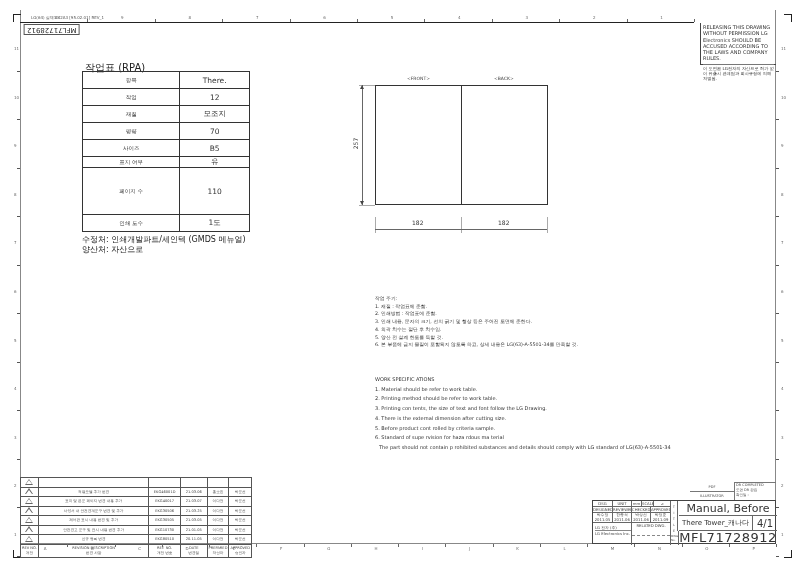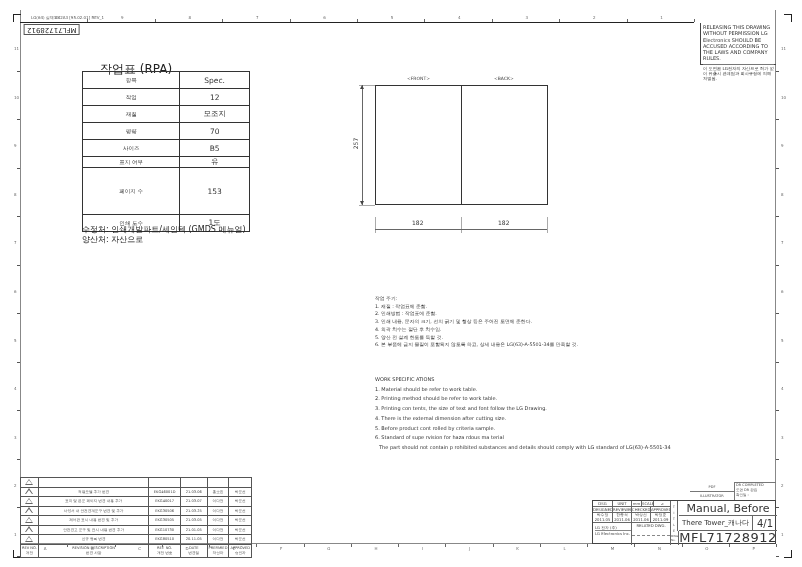--- a/index.html
+++ b/index.html
@@ -19,28 +19,28 @@
   .ruler-bot { position: absolute; top: 546px; font-size: 4px; color: #666; }
   .ruler-tick-b { position: absolute; top: 544px; width: 1px; height: 3px; background: #666; }
   .ruler-left { position: absolute; left: 14px; font-size: 4px; color: #666; }
   .ruler-tick-l { position: absolute; left: 17px; width: 3px; height: 1px; background: #555; }
   .ruler-right { position: absolute; left: 781px; font-size: 4px; color: #666; }
   .ruler-tick-r { position: absolute; left: 776px; width: 3px; height: 1px; background: #555; }
 
   .notice { position: absolute; left: 700px; top: 23px; width: 76px; height: 42px; border-left: 1px solid #444; border-bottom: 1px solid #444; font-size: 5px; line-height: 6.3px; padding: 1px 2px; color: #333; }
   .notice .ko { border-top: 1px solid #777; margin-top: 2px; padding-top: 1px; font-size: 4.2px; line-height: 5px; }
 
-  .rpa-title { position: absolute; left: 100px; top: 61px; font-size: 12px; color: #222; }
+  .rpa-title { position: absolute; left: 85px; top: 61px; font-size: 10px; color: #222; }
   .rpa-table { position: absolute; left: 82px; top: 71px; width: 168px; border-collapse: collapse; font-size: 6.5px; }
   .rpa-table td { border: 1px solid #333; text-align: center; height: 17px; }
   .rpa-table td.k { width: 98px; font-size: 5.5px; }
   .rpa-table td.v { width: 70px; font-size: 7.5px; }
   .rpa-table tr.short td { height: 11px; }
   .rpa-table tr.tall td { height: 47px; }
-  .rpa-note { position: absolute; left: 82px; top: 225px; font-size: 8px; line-height: 10px; color: #222; }
+  .rpa-note { position: absolute; left: 82px; top: 235px; font-size: 8px; line-height: 10px; color: #222; }
 
   .draw { position: absolute; left: 375px; top: 85px; width: 173px; height: 120px; border: 1.5px solid #333; }
   .draw .mid { position: absolute; left: 85px; top: 0; width: 1px; height: 100%; background: #333; }
   .lbl-small { position: absolute; font-size: 4.5px; color: #444; }
   .dim-v { position: absolute; left: 362px; top: 85px; width: 1px; height: 120px; background: #666; }
   .dim-v-ext1 { position: absolute; left: 359px; top: 85px; width: 16px; height: 1px; background: #aaa; }
   .dim-v-ext2 { position: absolute; left: 359px; top: 205px; width: 16px; height: 1px; background: #aaa; }
   .dim-v-txt { position: absolute; left: 350px; top: 140px; font-size: 6px; transform: rotate(-90deg); color: #333; }
   .dim-h { position: absolute; top: 229px; height: 1px; background: #666; }
   .dim-h-ext { position: absolute; top: 217px; width: 1px; height: 16px; background: #aaa; }
@@ -92,21 +92,21 @@
   <div class="notice">
     <div>RELEASING THIS DRAWING WITHOUT PERMISSION LG Electronics SHOULD BE ACCUSED ACCORDING TO THE LAWS AND COMPANY RULES.</div>
     <div class="ko">이 도면은 LG전자의 자산으로 허가 없이 유출시 관계법과 회사규정에 의해 처벌됨.</div>
   </div>
 
   <div class="rpa-title">작업표 (RPA)</div>
   <table class="rpa-table">
     <tbody>
         <tr>
       <td class="k">항목</td>
-      <td class="v">Spec.</td>
+      <td class="v">There.</td>
     </tr>
     <tr>
       <td class="k">작업</td>
       <td class="v">12</td>
     </tr>
     <tr>
       <td class="k">재질</td>
       <td class="v">모조지</td>
     </tr>
     <tr>
@@ -116,21 +116,21 @@
     <tr>
       <td class="k">사이즈</td>
       <td class="v">B5</td>
     </tr>
     <tr class="short">
       <td class="k">표지 여부</td>
       <td class="v">유</td>
     </tr>
     <tr class="tall">
       <td class="k">페이지 수</td>
-      <td class="v">153</td>
+      <td class="v">110</td>
     </tr>
     <tr>
       <td class="k">인쇄 도수</td>
       <td class="v">1도</td>
     </tr>
   </tbody>
     </table>
   <div class="rpa-note">
     <div>수정처: 인쇄개발파트/세인텍 (GMDS 메뉴얼)</div>
     <div>양산처: 자산으로</div>

